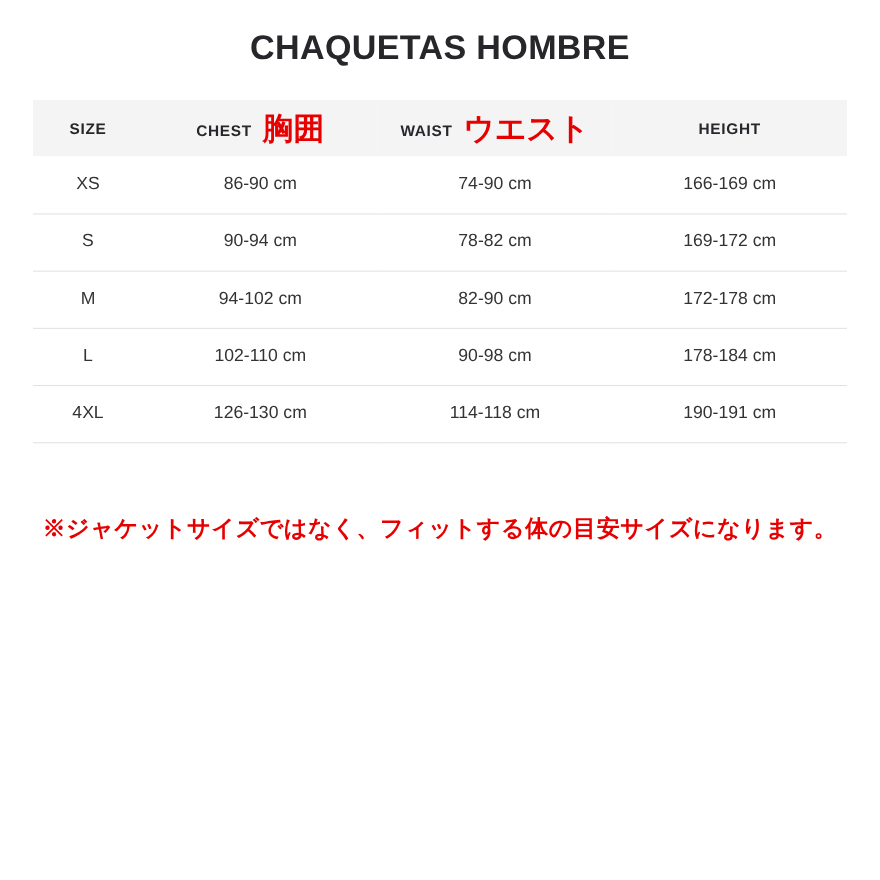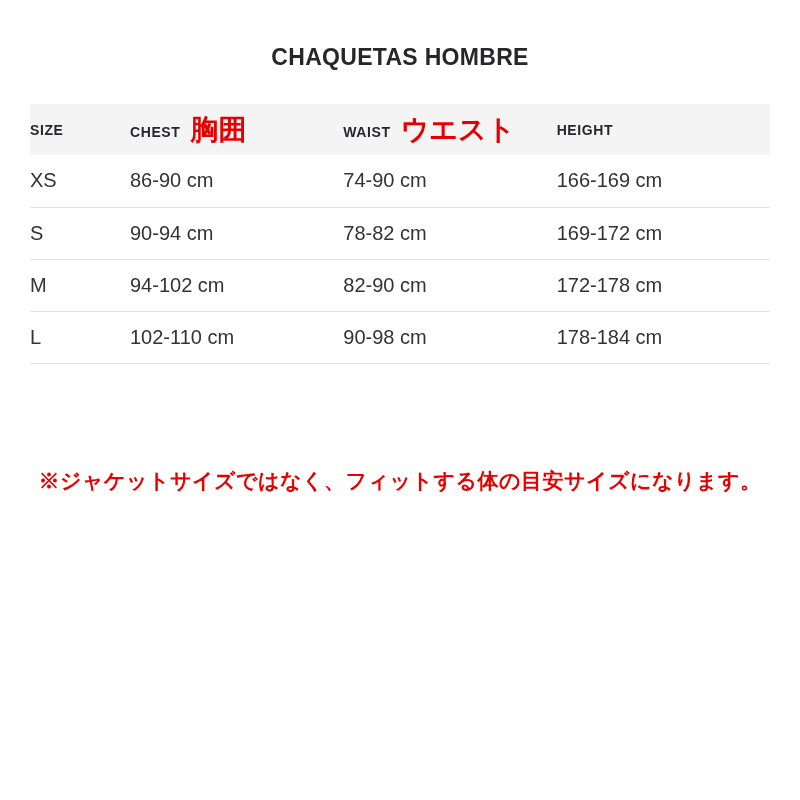--- a/index.html
+++ b/index.html
@@ -21,40 +21,40 @@
     font-family: "Liberation Sans", sans-serif;
     color: var(--text-body);
     overflow: hidden;
   }
   .page {
     width: 800px;
     height: 800px;
     position: relative;
   }
   .page-title {
-    margin: 13px;
+    margin: 0;
     padding-top: 30px;
     height: 58px;
     text-align: center;
-    font-size: 23px;
+    font-size: 31px;
     line-height: 28px;
     font-weight: 700;
     letter-spacing: 0.3px;
     color: var(--text-dark);
   }
   table.size-table {
     border-collapse: collapse;
     table-layout: fixed;
     width: 740px;
     margin: 33px 0 0 30px;
   }
   table.size-table th,
   table.size-table td {
     padding: 0;
-    text-align: left;
+    text-align: center;
     vertical-align: middle;
   }
   table.size-table col.col-size { width: 100px; }
   thead th {
     background: var(--header-bg);
     height: 51px;
     font-size: 14px;
     font-weight: 700;
     letter-spacing: 0.6px;
     color: var(--text-dark);
@@ -64,28 +64,28 @@
     color: var(--accent-red);
     font-size: 28px;
     font-weight: 700;
     letter-spacing: 0;
     margin-left: 10px;
     vertical-align: -2px;
   }
   tbody td {
     height: 52px;
     border-bottom: 1px solid var(--row-divider);
-    font-size: 20px;
+    font-size: 16px;
     font-weight: 400;
     color: var(--text-body);
     white-space: nowrap;
   }
   .fit-note {
     margin: 0;
-    padding-top: 103px;
+    padding-top: 63px;
     text-align: center;
     font-size: 21px;
     font-weight: 700;
     color: var(--accent-red);
     letter-spacing: 0.5px;
   }
 </style>
 </head>
 <body>
 
@@ -126,18 +126,24 @@
           <td>94-102 cm</td>
           <td>82-90 cm</td>
           <td>172-178 cm</td>
         </tr>
         <tr>
           <td>L</td>
           <td>102-110 cm</td>
           <td>90-98 cm</td>
           <td>178-184 cm</td>
         </tr>
+        <tr>
+          <td>4XL</td>
+          <td>126-130 cm</td>
+          <td>114-118 cm</td>
+          <td>190-191 cm</td>
+        </tr>
       </tbody>
   </table>
 
   <p class="fit-note">※ジャケットサイズではなく、フィットする体の目安サイズになります。</p>
 
 </div>
 
 </body></html>

